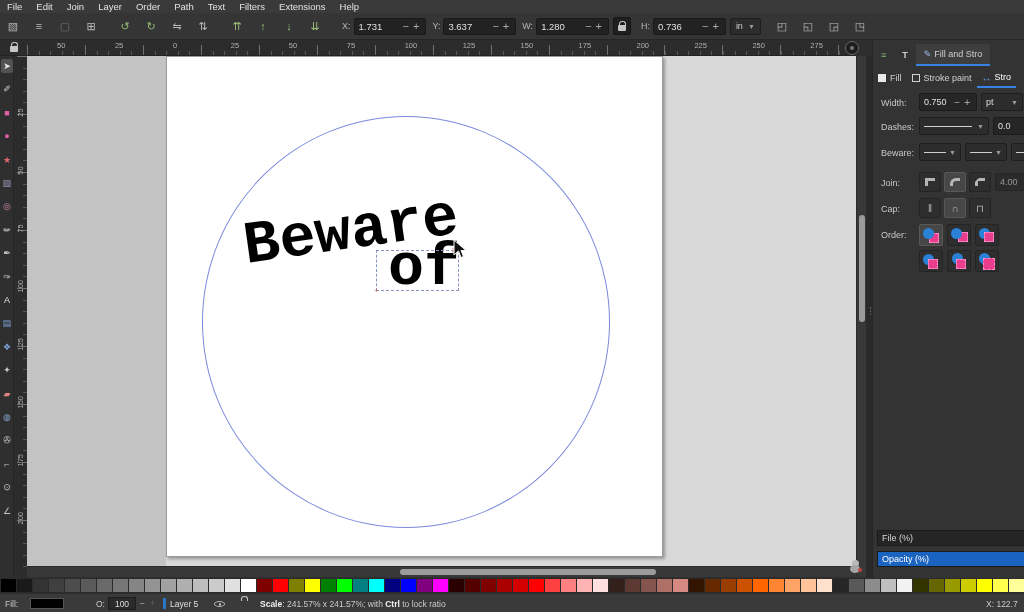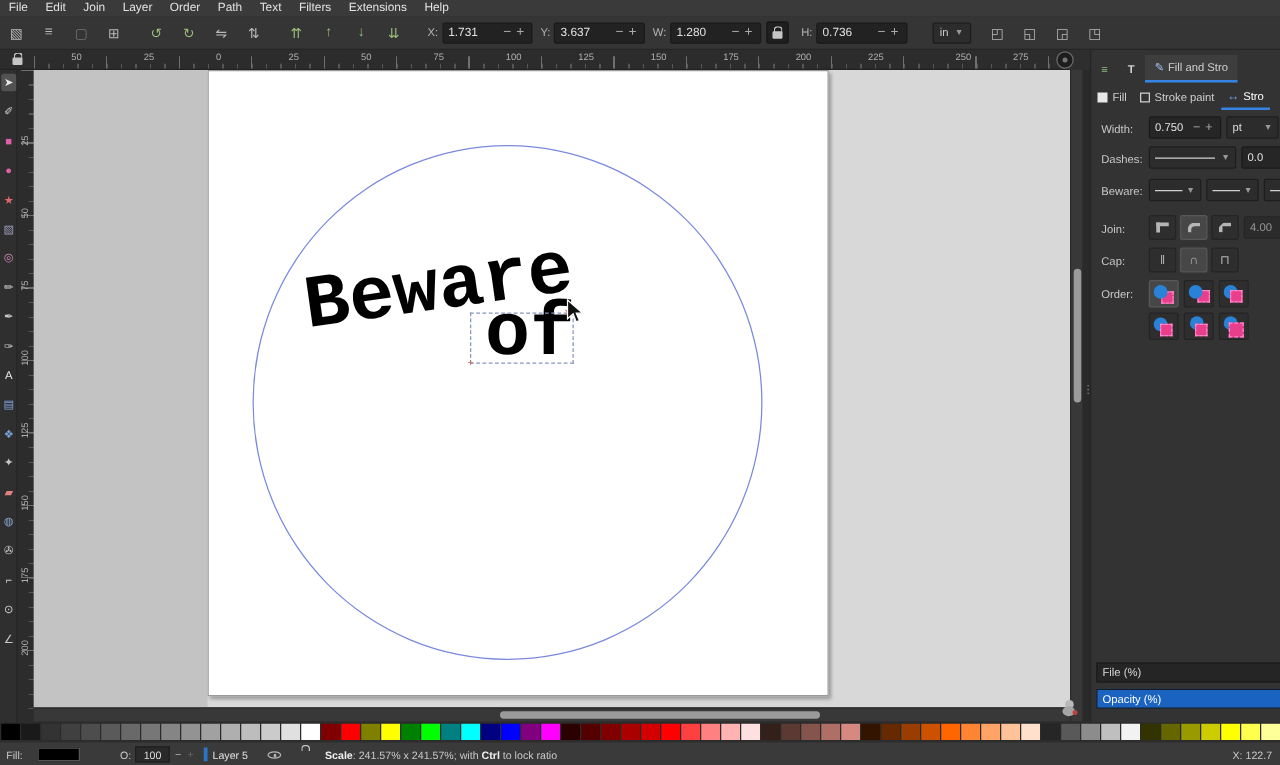--- a/index.html
+++ b/index.html
@@ -17,21 +17,21 @@
   .tb-btn { width:20px; height:18px; margin:0 3px; border-radius:2px; display:flex; align-items:center; justify-content:center; font-size:11px; color:#b9b9b9; background:transparent; }
   .tb-btn.green { color:#9bbf7a; }
   .tb-sep { width:8px; }
   .tb-label { font-size:9px; color:#b5b5b5; margin:0 3px 0 6px; }
   .spinbox { display:flex; align-items:center; background:#222222; border:1px solid #1a1a1a; border-radius:2px; height:17px; padding:0 4px; }
   .spinbox .val { font-size:9.5px; color:#e0e0e0; width:42px; }
   .spinbox .minus,.spinbox .plus { font-size:11px; color:#aaa; padding:0 2px; cursor:default; }
   .lock-btn { width:18px; height:18px; background:#1f1f1f; border:1px solid #161616; border-radius:2px; margin:0 4px; display:flex; align-items:center; justify-content:center; }
   .mini-lock { width:8px; height:6px; background:#c5c5c5; border-radius:1px; position:relative; margin-top:3px; }
   .mini-lock::before { content:""; position:absolute; left:1px; top:-4px; width:5px; height:4px; border:1.5px solid #c5c5c5; border-bottom:none; border-radius:3px 3px 0 0; }
-  .unit-select { display:flex; align-items:center; background:#2c2c2c; border:1px solid #1d1d1d; border-radius:2px; height:17px; padding:0 5px; margin-left:20px; }
+  .unit-select { display:flex; align-items:center; background:#2c2c2c; border:1px solid #1d1d1d; border-radius:2px; height:17px; padding:0 5px; margin-left:4px; }
   .unit-select .uval { font-size:9px; color:#ccc; margin-right:5px; }
   .caret { font-size:7px; color:#999; }
   
   #ruler-corner { position:absolute; left:0; top:40px; width:27px; height:16px; background:#2c2c2c; display:flex; align-items:center; justify-content:center; border-bottom:1px solid #222; }
   #h-ruler { position:absolute; left:27px; top:40px; width:828px; height:16px; background:#2c2c2c; border-bottom:1px solid #222; overflow:hidden;
     background-image:
       repeating-linear-gradient(90deg, #6f6f6f 0 1px, transparent 1px 57.95px),
       repeating-linear-gradient(90deg, #555 0 1px, transparent 1px 11.6px);
     background-size:100% 10px, 100% 4px; background-position:bottom left, bottom left; background-repeat:no-repeat; }
   .h-rlabel { position:absolute; top:1px; font-size:7.5px; color:#b0b0b0; }
@@ -201,21 +201,21 @@
       <span class="h-rlabel" style="left: 145.9px;">0</span>
       <span class="h-rlabel" style="left: 203.85px;">25</span>
       <span class="h-rlabel" style="left: 261.8px;">50</span>
       <span class="h-rlabel" style="left: 319.75px;">75</span>
       <span class="h-rlabel" style="left: 377.7px;">100</span>
       <span class="h-rlabel" style="left: 435.65px;">125</span>
       <span class="h-rlabel" style="left: 493.6px;">150</span>
       <span class="h-rlabel" style="left: 551.55px;">175</span>
       <span class="h-rlabel" style="left: 609.5px;">200</span>
       <span class="h-rlabel" style="left: 667.45px;">225</span>
-      <span class="h-rlabel" style="left: 725.4px; margin-left: 12px;">250</span>
+      <span class="h-rlabel" style="left: 725.4px;">250</span>
       <span class="h-rlabel" style="left: 783.35px;">275</span>
     </div>
   <div id="v-ruler">
       <span class="v-rlabel" style="top: 52px;">25</span>
       <span class="v-rlabel" style="top: 109.95px;">50</span>
       <span class="v-rlabel" style="top: 167.9px;">75</span>
       <span class="v-rlabel" style="top: 225.85px;">100</span>
       <span class="v-rlabel" style="top: 283.8px;">125</span>
       <span class="v-rlabel" style="top: 341.75px;">150</span>
       <span class="v-rlabel" style="top: 399.7px;">175</span>

